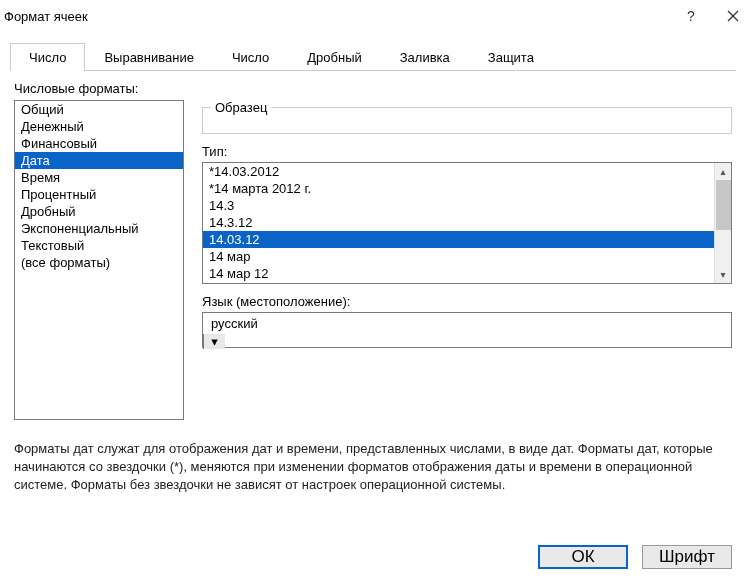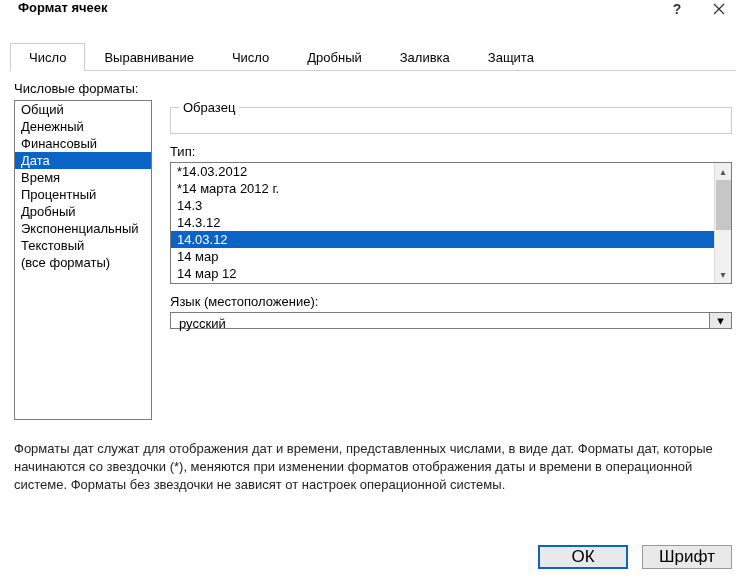--- a/index.html
+++ b/index.html
@@ -1,54 +1,54 @@
 <!DOCTYPE html>
 <html><head>
 <meta charset="utf-8">
 <style>
 * { box-sizing: border-box; margin: 0; padding: 0; font-family: "Segoe UI", Tahoma, sans-serif; font-size: 13px; }
 body { background: #fff; width: 746px; height: 579px; overflow: hidden; position: relative; color: #000; }
 
-.titlebar { height: 32px; display: flex; align-items: flex-start; justify-content: space-between; padding: 0 18px; font-weight: bold; }
+.titlebar { height: 32px; display: flex; align-items: center; justify-content: space-between; padding: 0 4px; }
 .titlebar .title { font-size: 13px; }
 .titlebar .controls { display: flex; align-items: center; gap: 24px; }
 .titlebar .ctl { width: 18px; height: 18px; display: flex; align-items: center; justify-content: center; font-size: 14px; color: #333; cursor: pointer; }
 
 .tabs { display: flex; margin: 10px 10px 0 10px; position: relative; border-bottom: 1px solid #ccc; }
 .tab { padding: 6px 18px; border: 1px solid transparent; border-bottom: none; position: relative; bottom: -1px; cursor: pointer; }
 .tab.active { border-color: #ccc; background: #fff; }
 
 .content { padding: 10px 14px 0 14px; }
 
 .label-top { margin-bottom: 4px; }
 
 .columns { display: flex; gap: 18px; }
 
-.categories-list { width: 138px; height: 320px; border: 1px solid #7a7a7a; overflow-y: auto; background: #fff; }
+.categories-list { width: 170px; height: 320px; border: 1px solid #7a7a7a; overflow-y: auto; background: #fff; }
 .categories-list .item { padding: 1px 6px; cursor: pointer; white-space: nowrap; }
 .categories-list .item.selected { background: #0a63c6; color: #fff; }
 
 .right-col { flex: 1; display: flex; flex-direction: column; }
 
 .sample-box fieldset { border: 1px solid #ccc; padding: 10px 8px 8px 8px; margin-bottom: 10px; }
 .sample-box legend { padding: 0 4px; }
 
 .type-label { margin-bottom: 3px; }
 
 .type-list-wrap { position: relative; border: 1px solid #7a7a7a; height: 122px; display: flex; }
 .type-list { flex: 1; overflow: hidden; }
 .type-list .item { padding: 0 6px; line-height: 17px; cursor: pointer; }
 .type-list .item.selected { background: #0a63c6; color: #fff; }
 .scrollbar { width: 17px; background: #f0f0f0; display: flex; flex-direction: column; border-left: 1px solid #ddd; }
 .scrollbar .arrow { height: 17px; display: flex; align-items: center; justify-content: center; font-size: 10px; color: #555; cursor: pointer; }
 .scrollbar .thumb { width: 15px; height: 50px; background: #c6c6c6; margin: 0 auto; }
 .scrollbar .track { flex: 1; }
 
 .locale-label { margin-top: 10px; margin-bottom: 3px; }
-.locale-select { display: flex; border: 1px solid #7a7a7a; height: 17px; }
+.locale-select { display: flex; border: 1px solid #7a7a7a; height: 36px; flex-direction: column; }
 .locale-select .value { flex: 1; padding: 3px 8px; }
 .locale-select .btn { width: 22px; border-left: 1px solid #7a7a7a; display: flex; align-items: center; justify-content: center; font-size: 10px; background: #e9e9e9; cursor: pointer; }
 
 .description { padding: 20px 14px 10px 14px; line-height: 1.4; color: #222; }
 
 .footer { position: absolute; bottom: 0; left: 0; right: 0; padding: 10px 14px; display: flex; justify-content: flex-end; gap: 14px; border-top: 0; }
 .footer button { width: 90px; height: 24px; background: #e9e9e9; border: 1px solid #999; cursor: pointer; font-size: 17px; }
 .footer button.primary { border: 2px solid #0a63c6; background: #e9e9e9; }
 
 </style>

